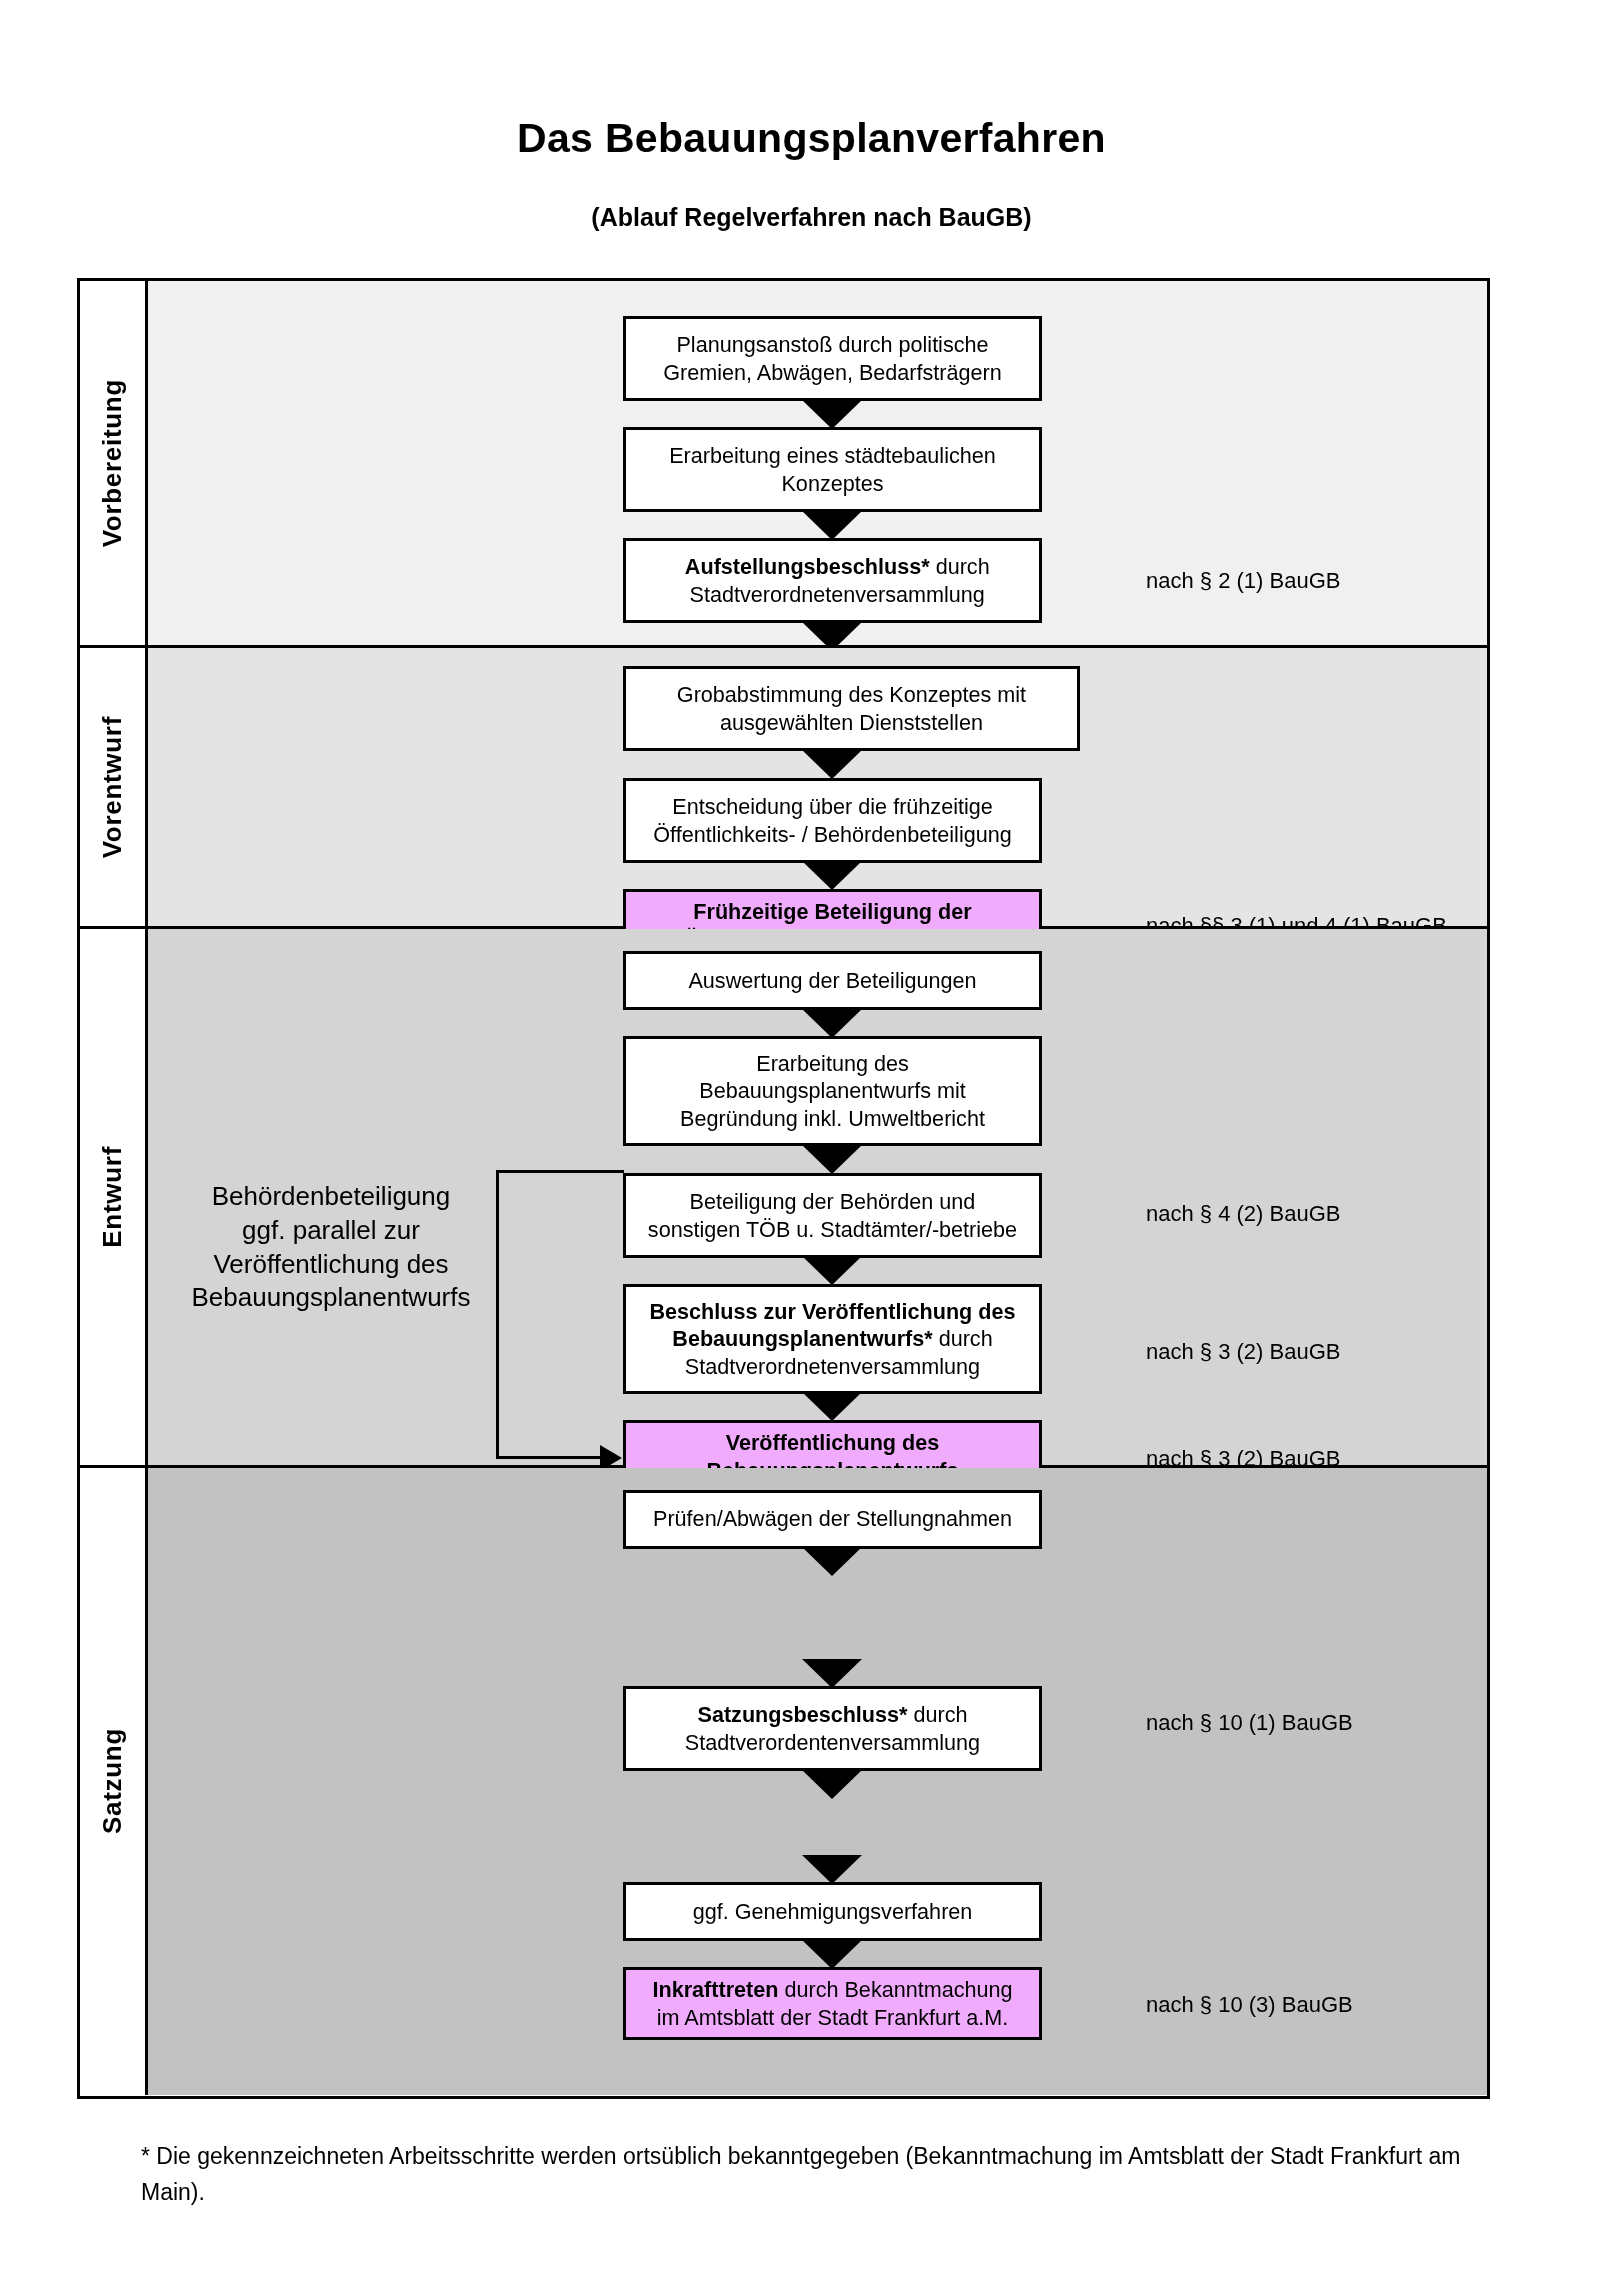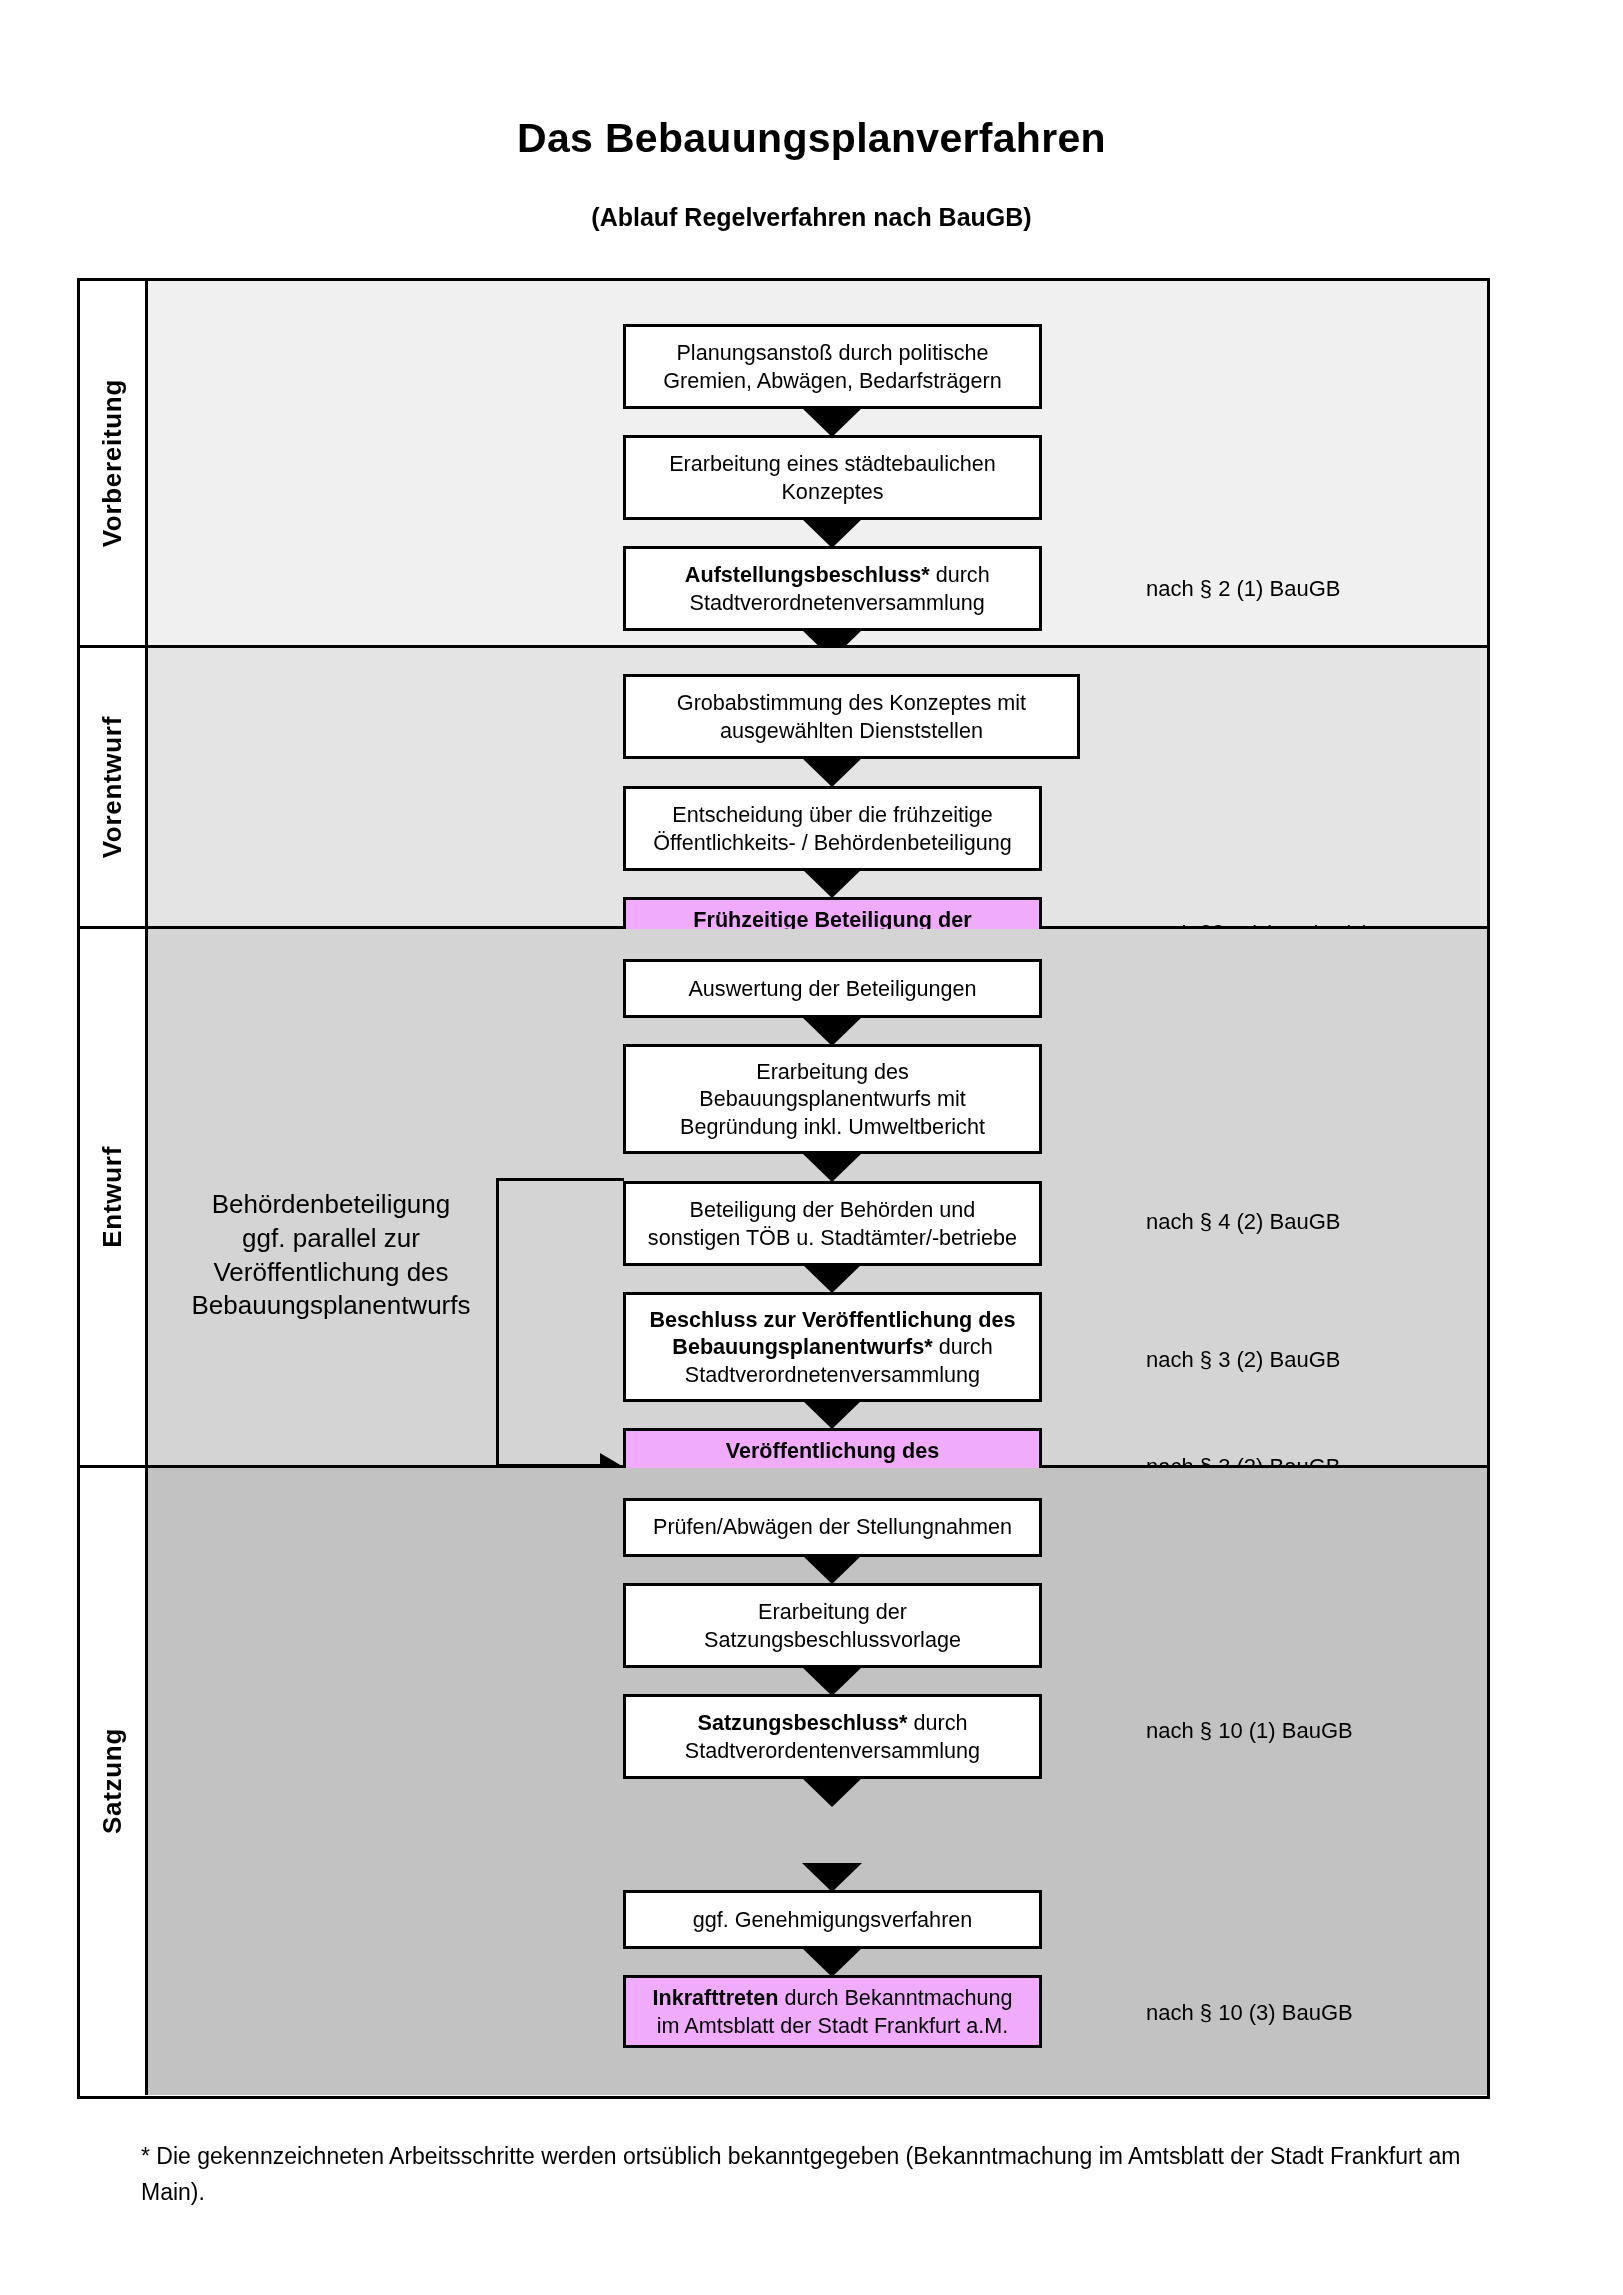--- a/index.html
+++ b/index.html
@@ -45,21 +45,21 @@
     background:#ffffff;
     display:flex;align-items:center;justify-content:center;
   }
   .phase-label span{
     writing-mode:vertical-rl;
     transform:rotate(180deg);
     font-size:26px;font-weight:bold;letter-spacing:0.7px;
     white-space:nowrap;
   }
   .phase-body{
-    position:absolute;left:68px;top:12px;right:0;height:100%;
+    position:absolute;left:68px;top:4px;right:0;height:100%;
   }
 
   
   .fbox{
     position:absolute;
     box-sizing:border-box;
     border:3.3px solid #000;
     background:#ffffff;
     display:flex;align-items:center;justify-content:center;
     text-align:center;
@@ -249,26 +249,20 @@
       <div class="phase-label">
         <span>Satzung</span>
       </div>
       <div class="phase-body">
 
         <div class="fbox" style="left:475px;top:17.7px;width:419px;height:59px;">
           <span>Prüfen/Abwägen der Stellungnahmen</span>
         </div>
         <div class="arrow" style="left:654px;top:75px;"></div>
 
-        <div class="fbox" style="left:475px;top:103px;width:419px;height:85px;">
-          <div>
-            <span>Erarbeitung der</span><br>
-            <span>Satzungsbeschlussvorlage</span>
-          </div>
-        </div>
         <div class="arrow" style="left:654px;top:187px;"></div>
 
         <div class="fbox" style="left:475px;top:214px;width:419px;height:85px;">
           <div>
             <b>Satzungsbeschluss*</b><span> durch</span><br>
             <span>Stadtverordentenversammlung</span>
           </div>
         </div>
         <div class="arrow" style="left:654px;top:298px;"></div>
 

